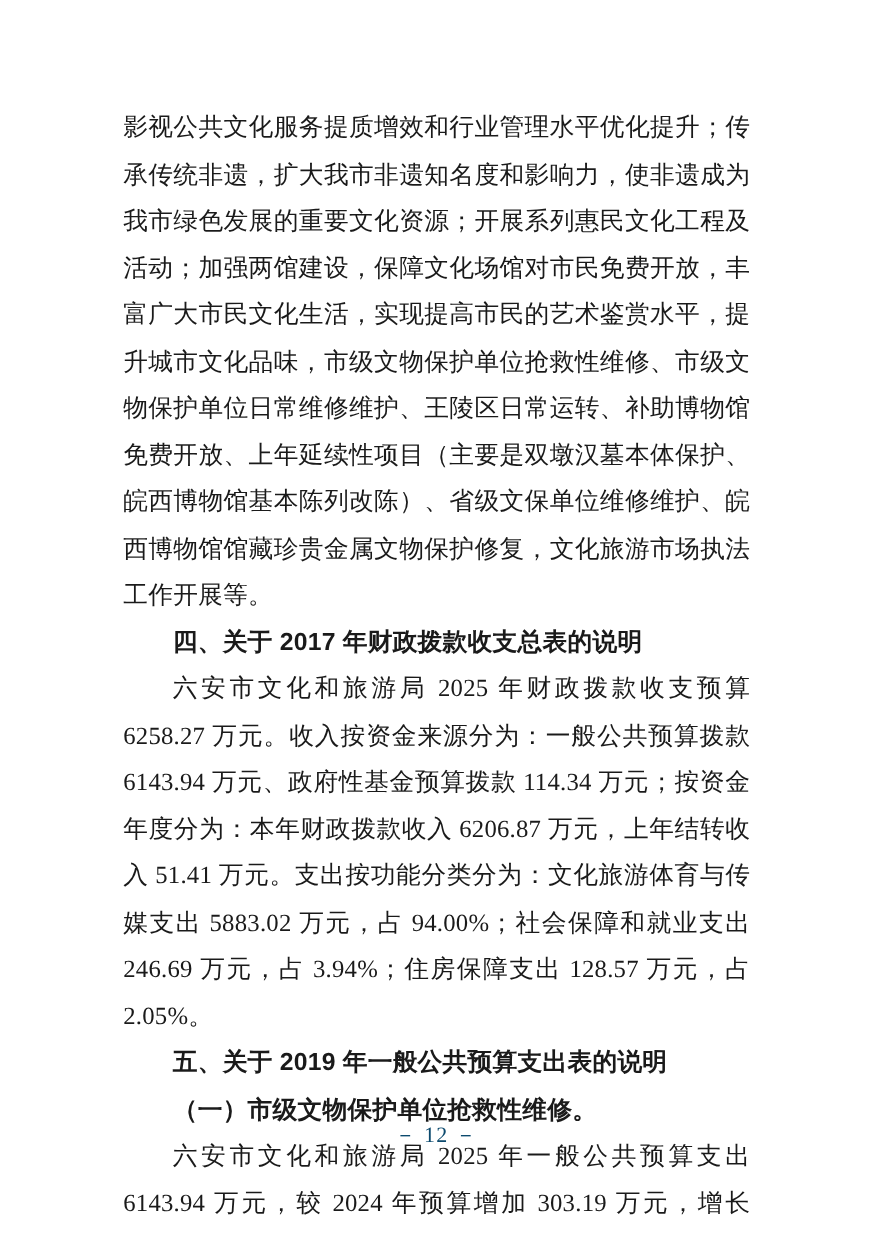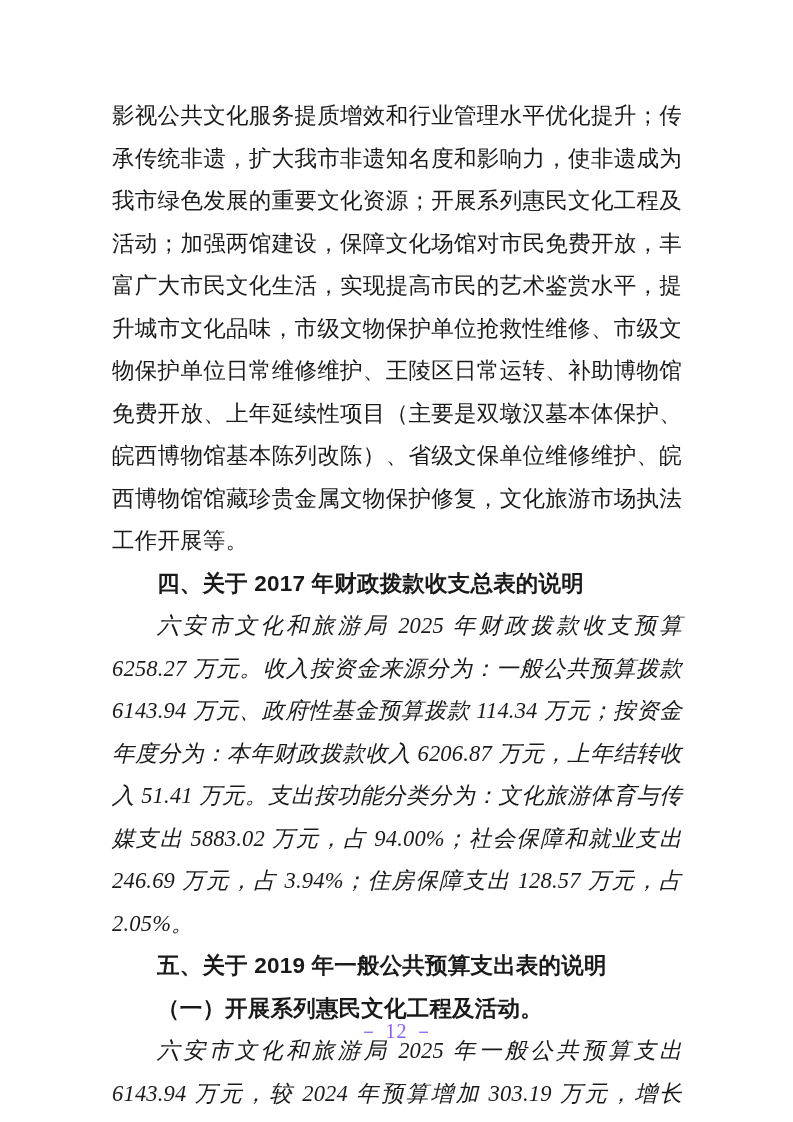--- a/index.html
+++ b/index.html
@@ -28,21 +28,20 @@
     margin: 0;
     font-size: 22.5px;
     line-height: 42.5px;
     text-align: justify;
     text-justify: inter-ideograph;
     letter-spacing: 0.2px;
     font-family: "Liberation Serif", "DejaVu Serif", serif;
   }
   p.indent {
     text-indent: 45px;
-    font-style: italic;
   }
   p.heading {
     margin: 0;
     font-size: 22.5px;
     line-height: 42.5px;
     font-weight: bold;
     text-indent: 45px;
     letter-spacing: 0.2px;
     font-family: "Liberation Sans", "DejaVu Sans", sans-serif;
   }
@@ -56,30 +55,30 @@
     font-family: "Liberation Serif", "DejaVu Serif", serif;
   }
   .page-number {
     position: absolute;
     left: 0;
     right: 0;
     top: 1018px;
     text-align: center;
     font-size: 20px;
     font-family: "Liberation Serif", "DejaVu Serif", serif;
-    color: #8b5cf6;
+    color: #0c4a6e;
     letter-spacing: 1px;
   }
 </style>
 </head>
 <body>
 
 <div class="page">
   <div class="doc-body">
     <p class="para">影视公共文化服务提质增效和行业管理水平优化提升；传承传统非遗，扩大我市非遗知名度和影响力，使非遗成为我市绿色发展的重要文化资源；开展系列惠民文化工程及活动；加强两馆建设，保障文化场馆对市民免费开放，丰富广大市民文化生活，实现提高市民的艺术鉴赏水平，提升城市文化品味，市级文物保护单位抢救性维修、市级文物保护单位日常维修维护、王陵区日常运转、补助博物馆免费开放、上年延续性项目（主要是双墩汉墓本体保护、皖西博物馆基本陈列改陈）、省级文保单位维修维护、皖西博物馆馆藏珍贵金属文物保护修复，文化旅游市场执法工作开展等。</p>
     <p class="heading">四、关于 2017 年财政拨款收支总表的说明</p>
     <p class="para indent">六安市文化和旅游局 2025 年财政拨款收支预算 6258.27 万元。收入按资金来源分为：一般公共预算拨款 6143.94 万元、政府性基金预算拨款 114.34 万元；按资金年度分为：本年财政拨款收入 6206.87 万元，上年结转收入 51.41 万元。支出按功能分类分为：文化旅游体育与传媒支出 5883.02 万元，占 94.00%；社会保障和就业支出 246.69 万元，占 3.94%；住房保障支出 128.57 万元，占 2.05%。</p>
     <p class="heading">五、关于 2019 年一般公共预算支出表的说明</p>
-    <p class="heading-serif">（一）开展系列惠民文化工程及活动。</p>
+    <p class="heading-serif">（一）市级文物保护单位抢救性维修。</p>
     <p class="para indent">六安市文化和旅游局 2025 年一般公共预算支出 6143.94 万元，较 2024 年预算增加 303.19 万元，增长 5.19%，主要原因：一是将大别山风景道项目列入延续性项目预算；二是将上年未结项的省级转移支付转结余资金列入预算。</p>
   </div>
   <div class="page-number">－ 12 －</div>
 </div>
 
 </body></html>

